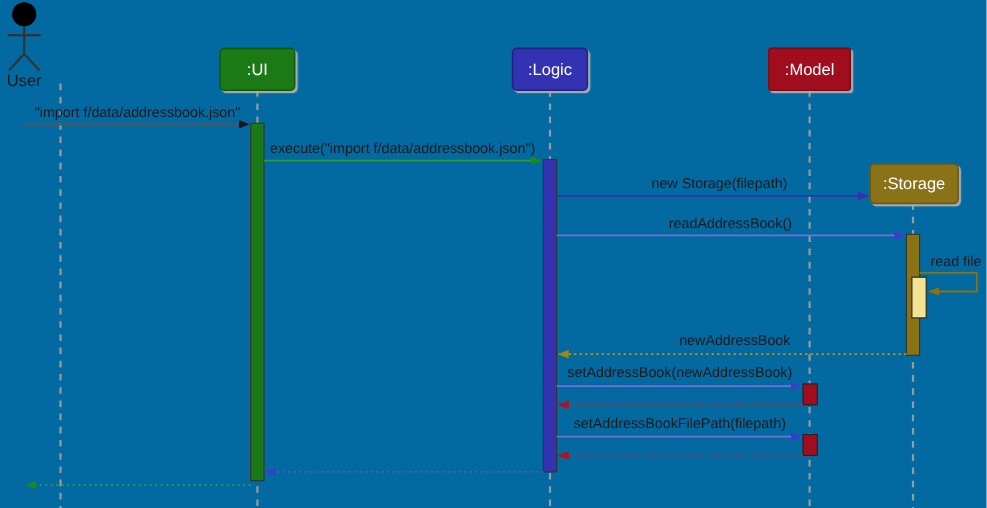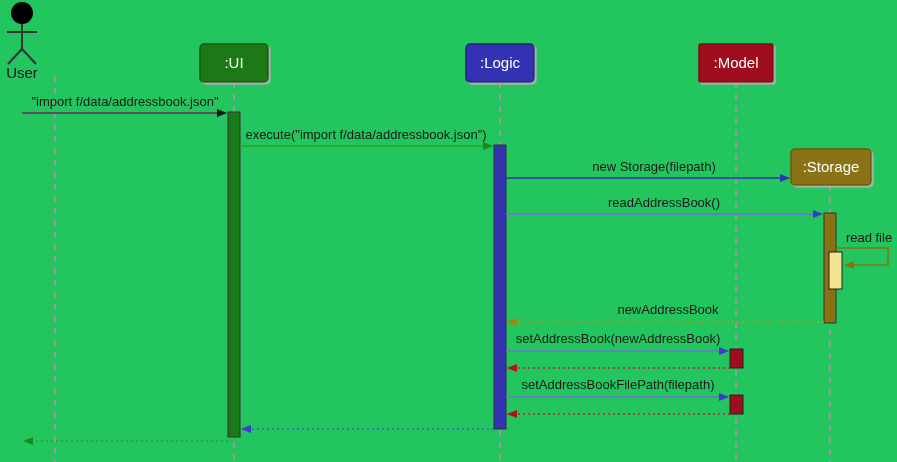--- a/index.html
+++ b/index.html
@@ -10,21 +10,21 @@
   body {
     width: 897px;
     height: 462px;
     font-family: "Liberation Sans", sans-serif;
     overflow: hidden;
   }
   #diagram-root {
     position: relative;
     width: 897px;
     height: 462px;
-    background: #22c55e;
+    background: #0369a1;
   }
   svg#seq {
     position: absolute;
     top: 0;
     left: 0;
     width: 897px;
     height: 462px;
     display: block;
   }
   .lifeline-label {

